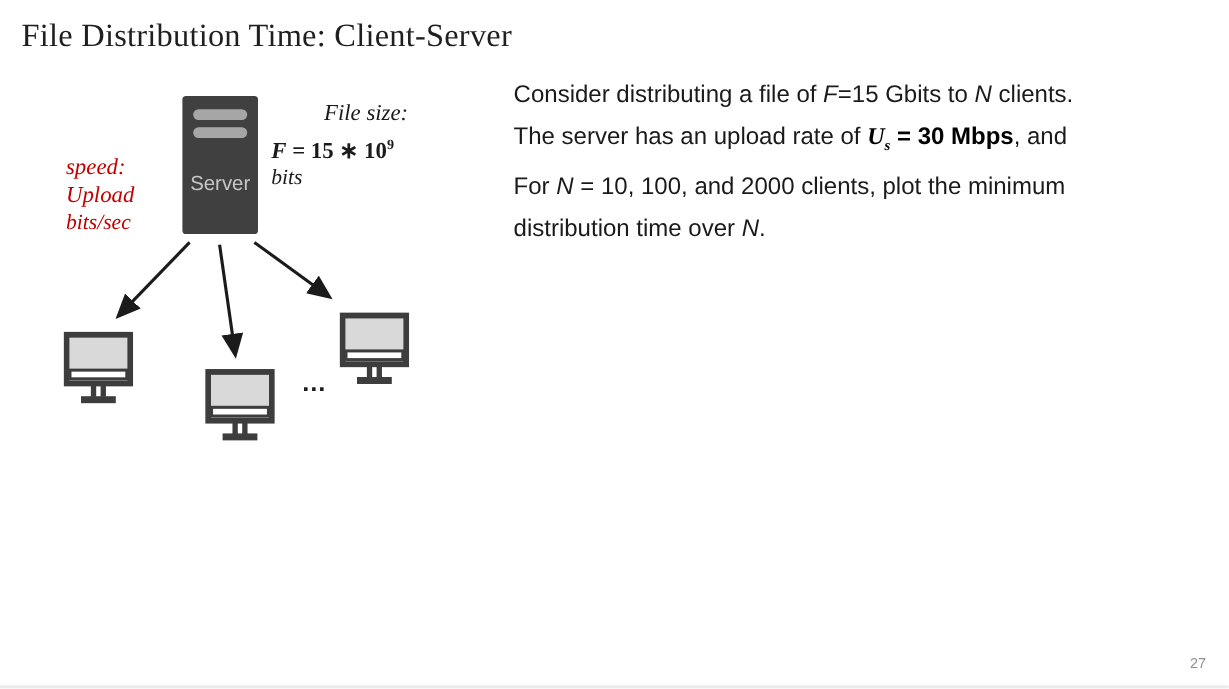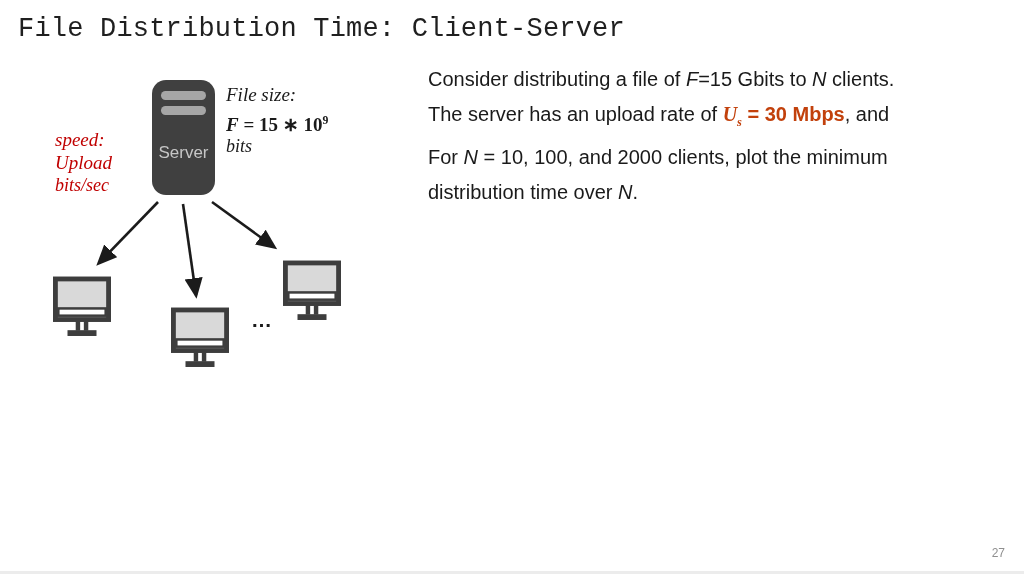--- a/index.html
+++ b/index.html
@@ -21,33 +21,33 @@
   }
 
   
   .title {
     position: absolute;
     left: 18px;
     top: 14px;
     font-size: 27px;
     font-weight: 400;
     color: #1f1f1f;
-    font-family: Liberation Mono, monospace;
+    font-family: Liberation Serif, serif;
     letter-spacing: 0.2px;
   }
 
   
   .server {
     position: absolute;
     left: 152px;
     top: 80px;
     width: 63px;
     height: 115px;
     background: #404040;
-    border-radius: 14px;
+    border-radius: 3px;
   }
   .server .slot {
     position: absolute;
     left: 9px;
     width: 45px;
     height: 9px;
     background: #a6a6a6;
     border-radius: 4.5px;
   }
   .server .slot1 { top: 11px; }
@@ -94,20 +94,21 @@
     left: 226px;
     top: 84px;
     width: 130px;
     color: #1a1a1a;
   }
   .file-title {
     font-family: "Liberation Serif", serif;
     font-style: italic;
     font-size: 19px;
     line-height: 22px;
+    margin-left: 44px;
   }
   .file-formula {
     margin-top: 4px;
     font-family: "Liberation Serif", serif;
     font-weight: 700;
     font-size: 19px;
     line-height: 22px;
     white-space: nowrap;
   }
   .file-unit {
@@ -154,21 +155,21 @@
   .problem {
     position: absolute;
     left: 428px;
     top: 62px;
     width: 596px;
     font-size: 20px;
     line-height: 35px;
     color: #1a1a1a;
   }
   .problem p { margin: 0; }
-  .red-strong { color: #c2410c; font-weight: 700; }
+  .red-strong { color: #000000; font-weight: 700; }
 
   .dstack {
     display: inline-block;
     vertical-align: -7px;
     margin-left: 1px;
   }
   .dstack .s-top {
     display: block;
     font-size: 14px;
     line-height: 13px;

